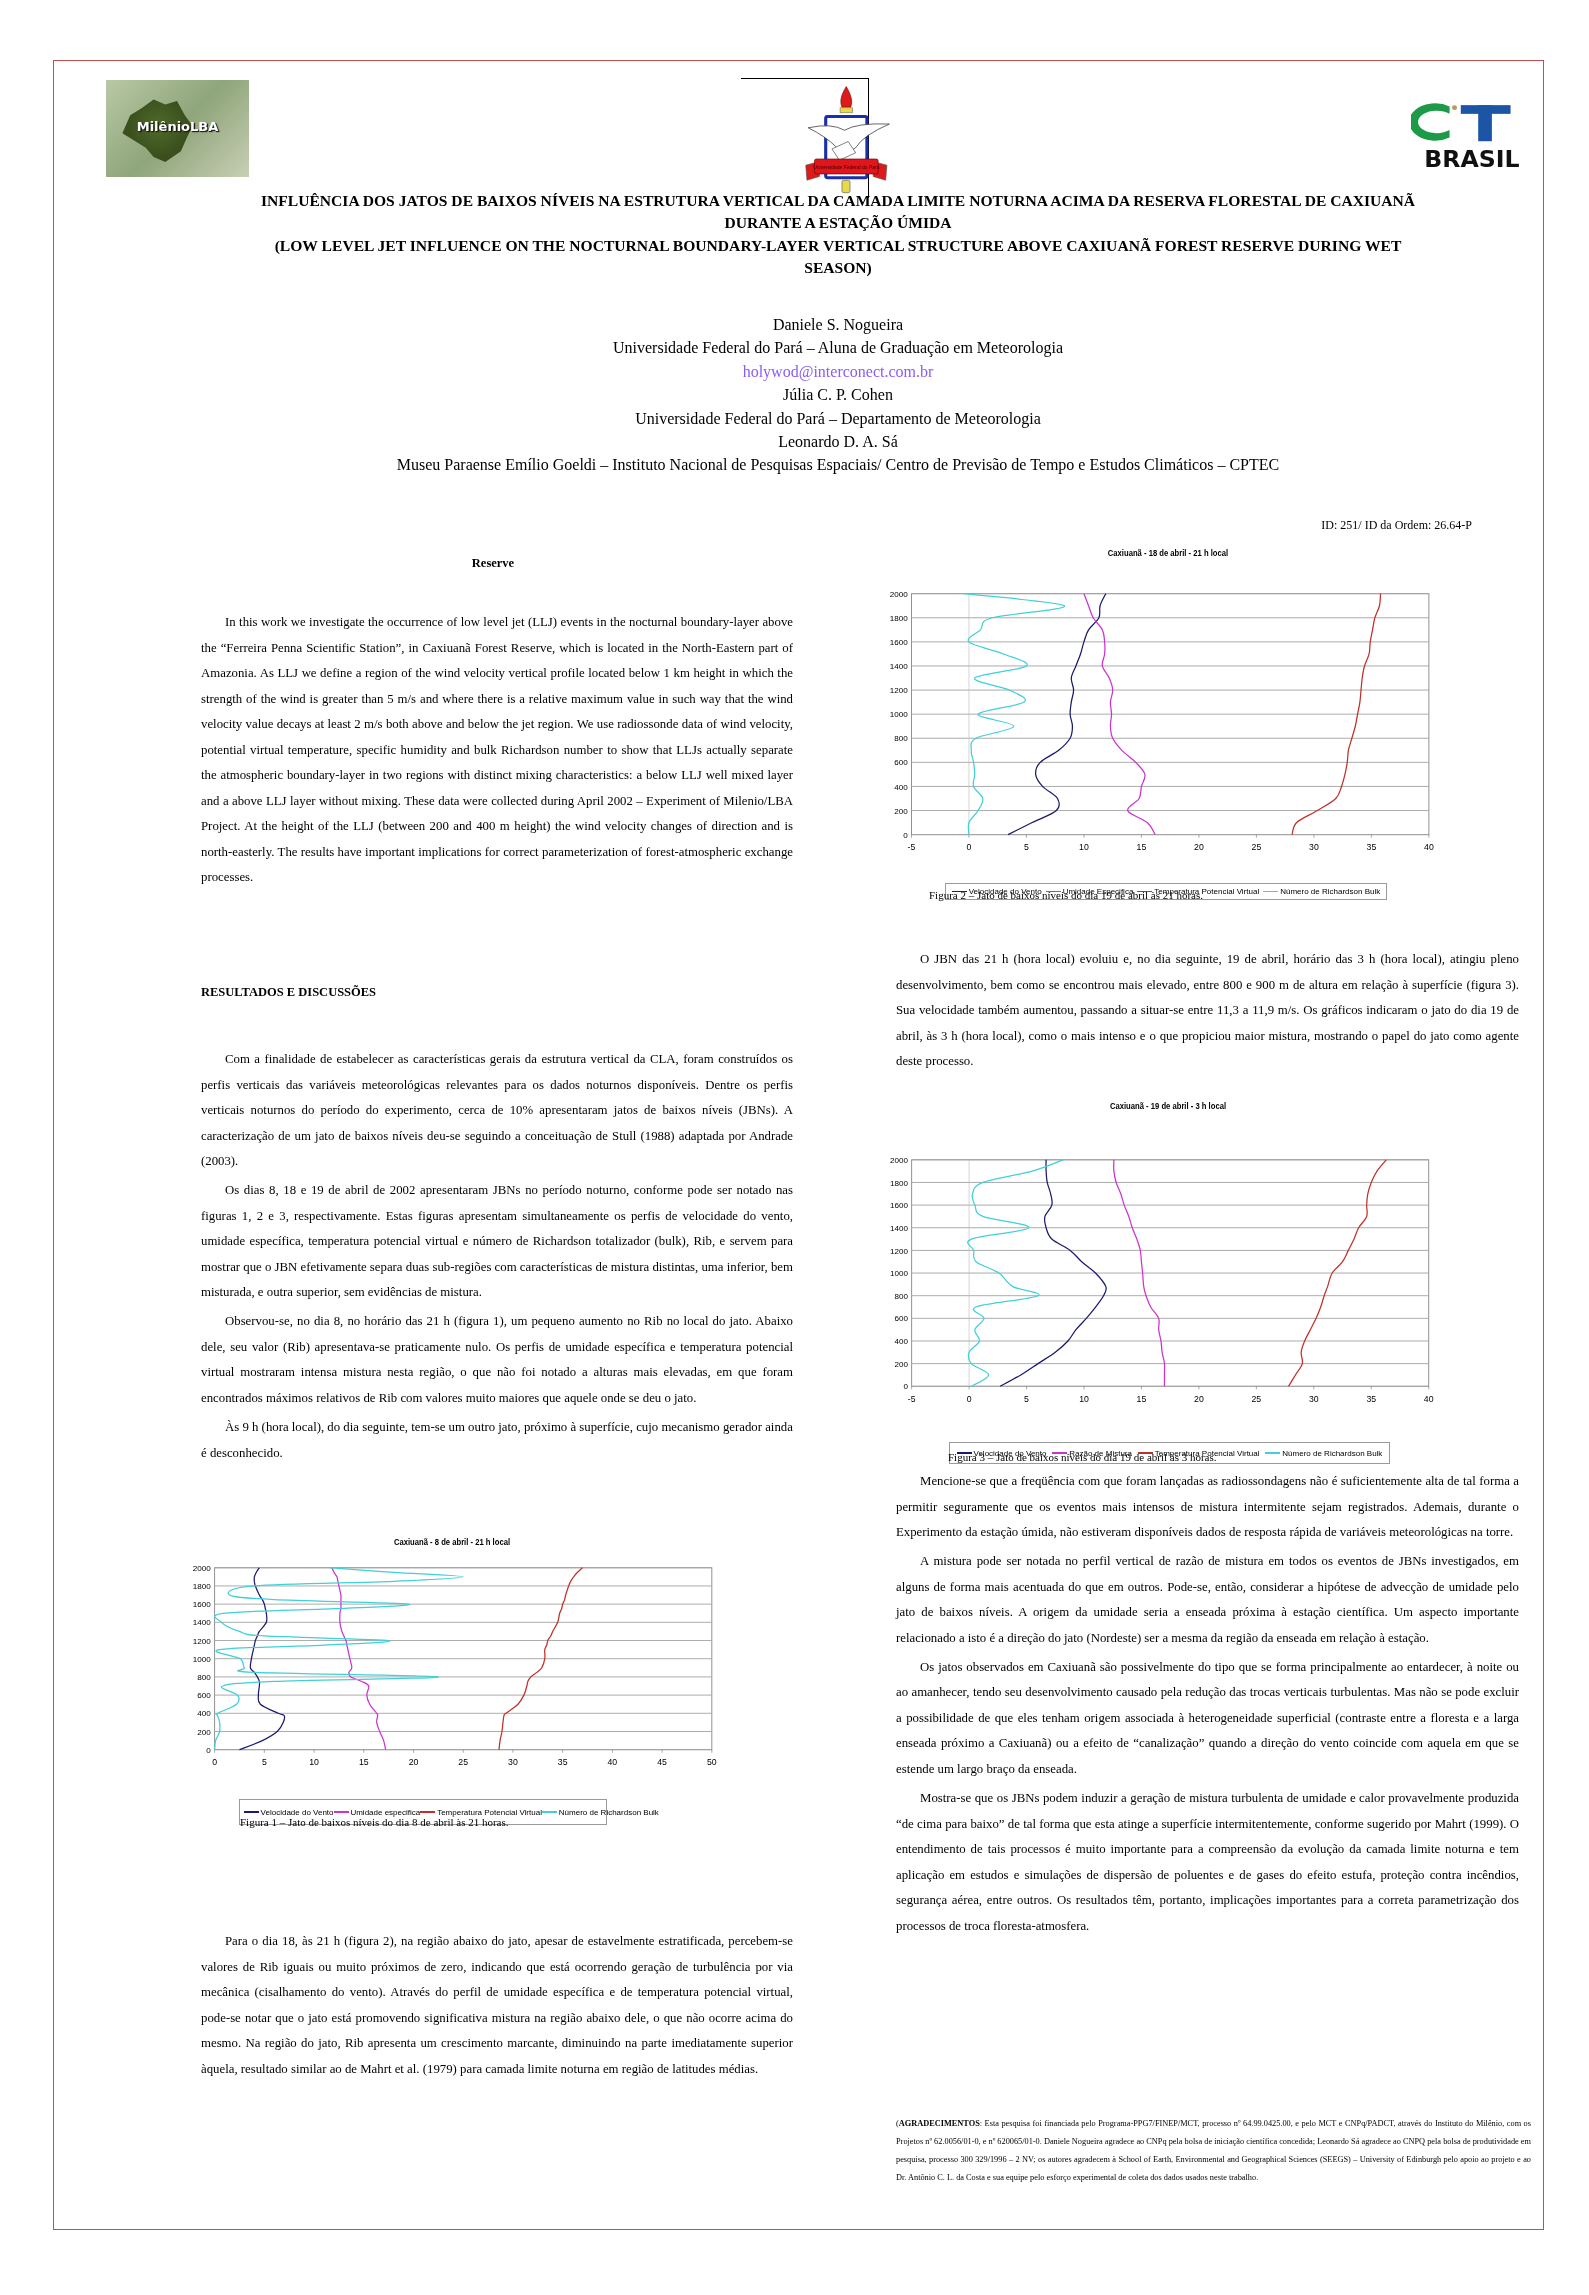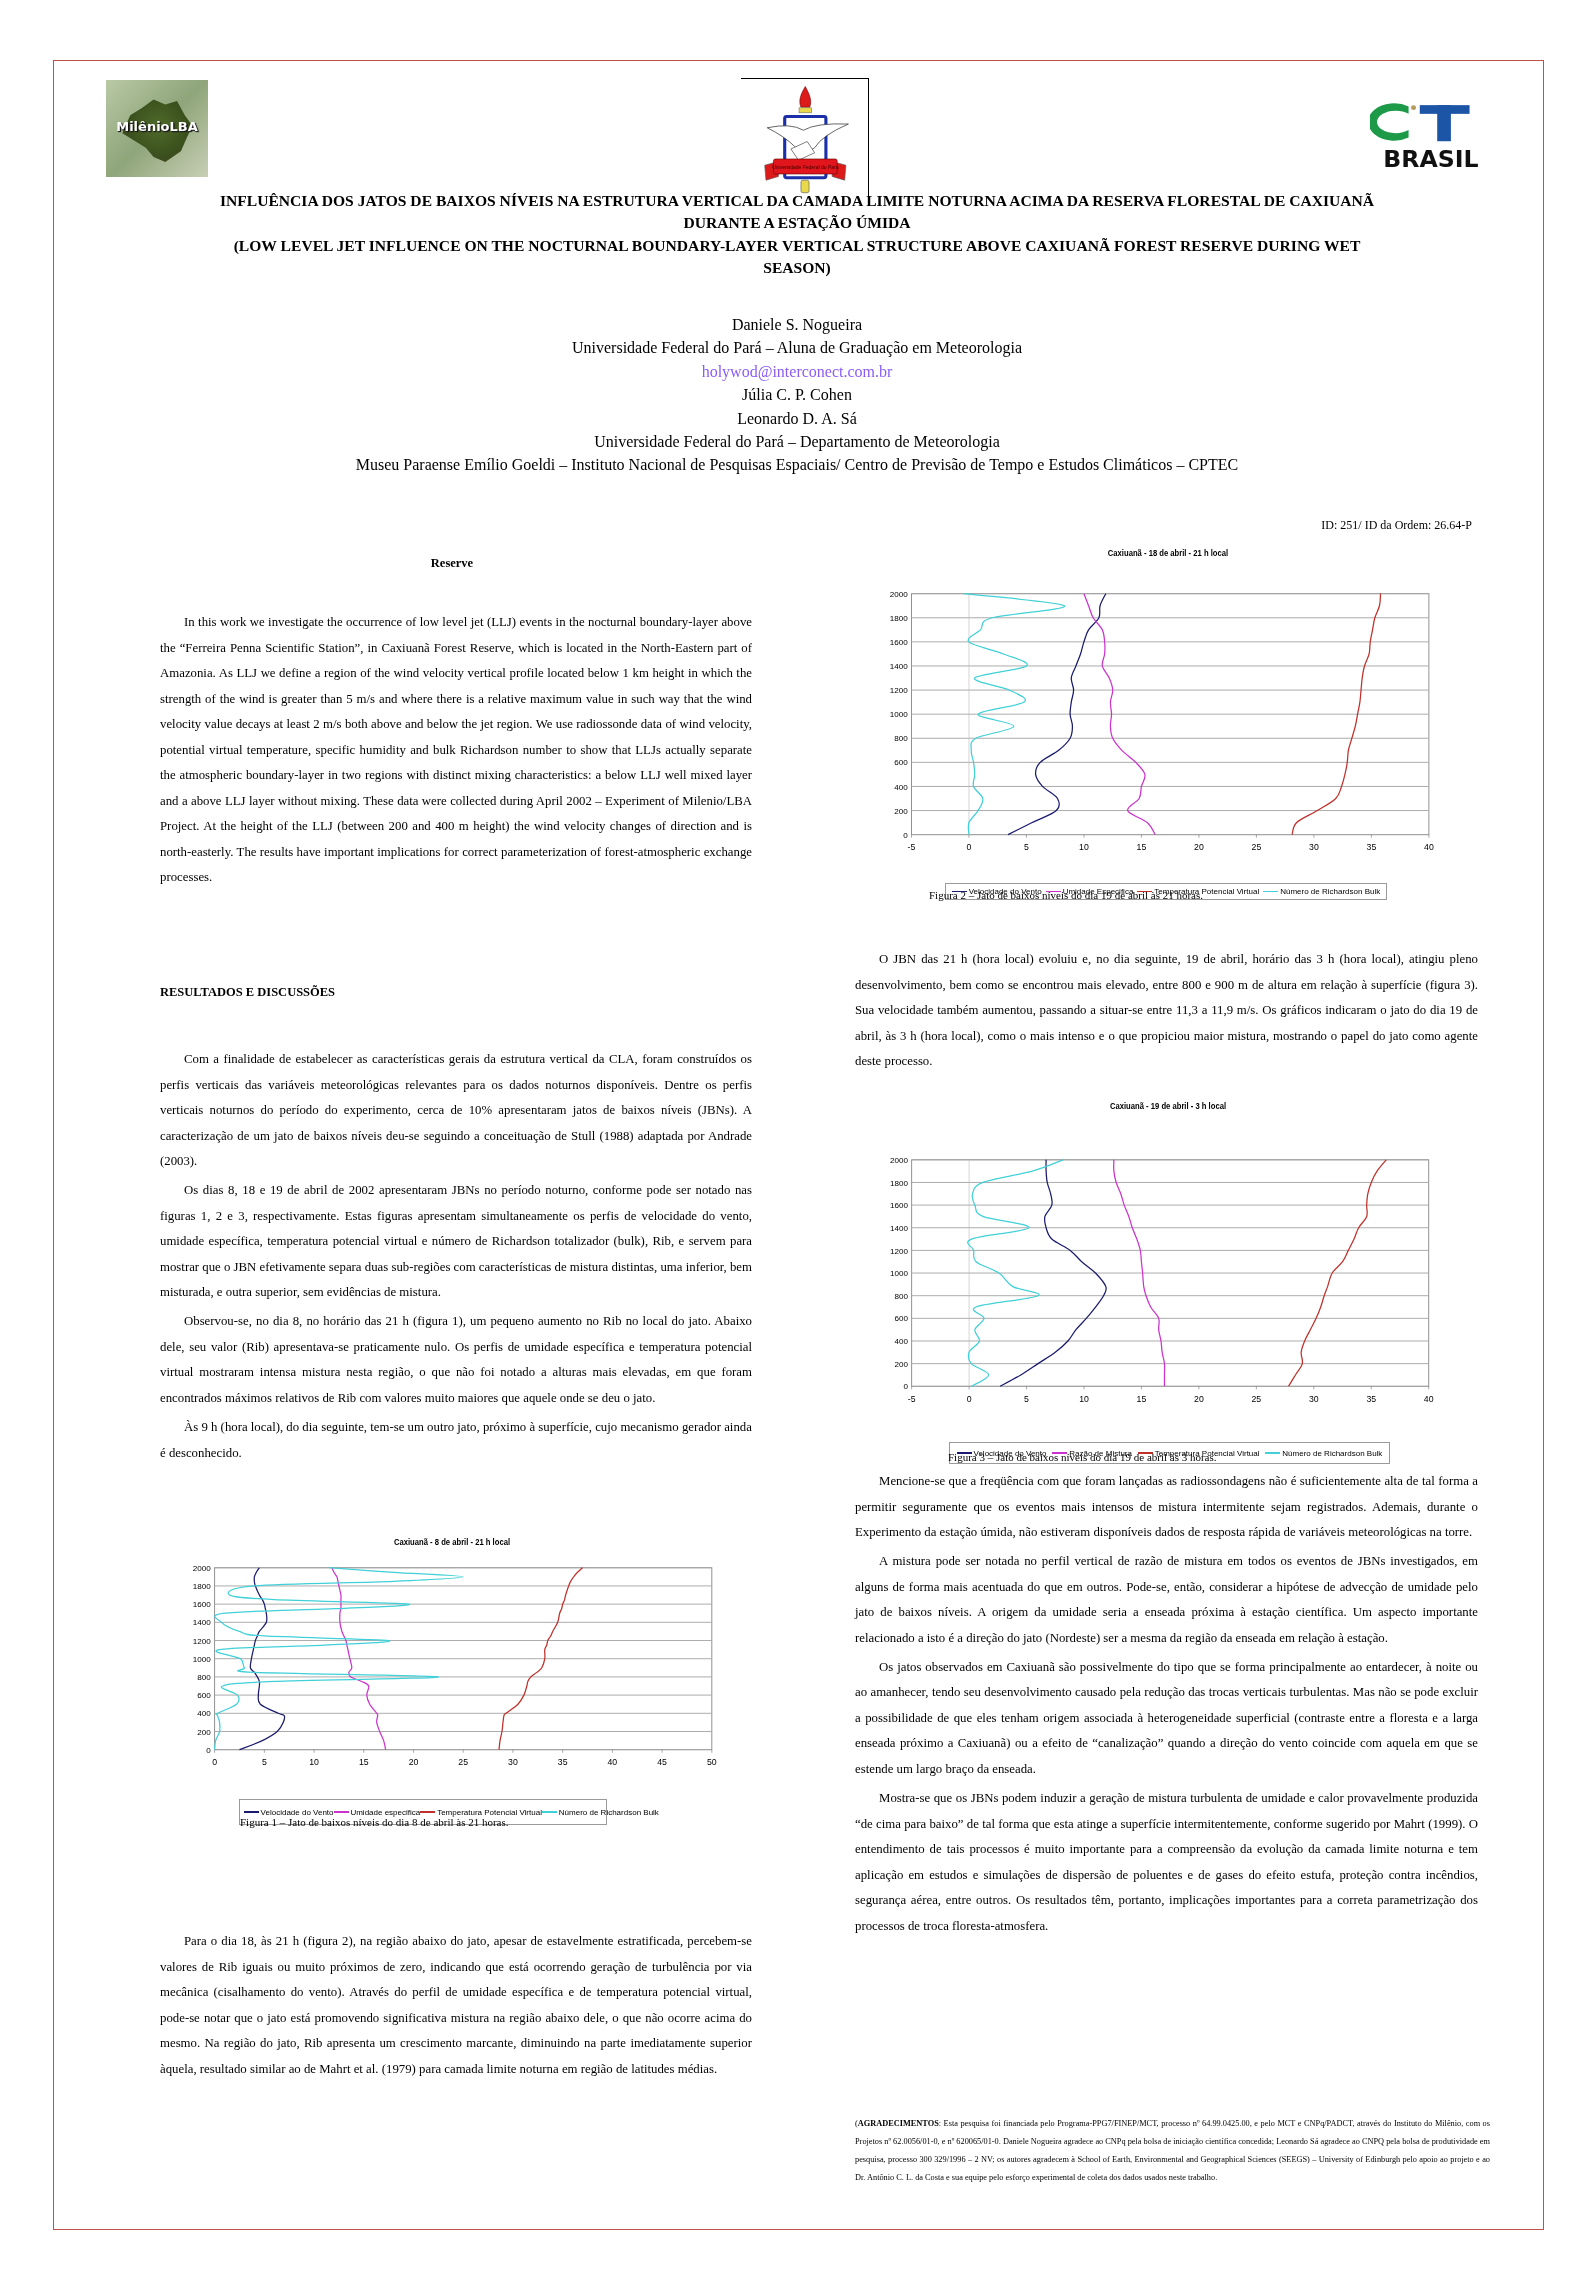--- a/index.html
+++ b/index.html
@@ -1,18 +1,18 @@
 <!DOCTYPE html>
 <html style="font-size:10px"><head>
 <meta charset="utf-8">
 <style>
   html,body{margin:0;padding:0;background:#fff;}
   body{width:1590px;height:2295px;position:relative;font-family:"Liberation Serif","DejaVu Serif",serif;color:#000;overflow:hidden;}
   .frame{position:absolute;left:53px;top:60px;width:1491px;height:2170px;border:1.2px solid #c0504d;box-sizing:border-box;}
-  .abs{position:absolute;}
+  .abs{position:absolute;padding-left:41px;}
   .logo-lba{left:106px;top:80px;width:102px;height:97px;background:linear-gradient(135deg,#b9c9a6,#8fa57a 50%,#c7cfb5);overflow:hidden;}
   .logo-lba .leaf{position:absolute;left:12.5px;top:13.7px;width:78px;height:72px;background:radial-gradient(ellipse at 50% 45%,#4f6b2a,#3a4f1d 55%,#5a3a1c);clip-path:polygon(15% 30%,30% 20%,45% 8%,60% 15%,75% 10%,85% 30%,95% 45%,88% 60%,80% 80%,60% 95%,45% 88%,35% 75%,20% 65%,5% 55%);}
   .logo-lba .txt{position:absolute;left:0;right:0;top:39px;text-align:center;font-family:"DejaVu Sans",sans-serif;font-weight:bold;font-size:13px;color:#fff;text-shadow:0.6px 0.6px 0 #222,1.2px 1.2px 1.2px #000;}
   .logo-ufpa{left:741px;top:78px;width:128px;height:120px;border-top:1.2px solid #000;border-right:1.2px solid #000;box-sizing:border-box;}
   .logo-ct{left:1370px;top:100px;width:112px;height:75px;}
   .title{left:93px;width:1408px;top:190px;text-align:center;font-weight:bold;font-size:15.6px;line-height:22.4px;}
   .authors{left:93px;width:1408px;top:313px;text-align:center;font-size:16px;line-height:23.4px;}
   .authors a{color:#8b5cf6;}
   .idline{right:118px;top:518px;font-size:12px;}
   .col{font-size:12.8px;line-height:25.5px;text-align:justify;}
@@ -69,22 +69,22 @@
   <div>DURANTE A ESTAÇÃO ÚMIDA</div>
   <div>(LOW LEVEL JET INFLUENCE ON THE NOCTURNAL BOUNDARY-LAYER VERTICAL STRUCTURE ABOVE CAXIUANÃ FOREST RESERVE DURING WET</div>
   <div>SEASON)</div>
 </div>
 
 <div class="abs authors">
   <div>Daniele S. Nogueira</div>
   <div>Universidade Federal do Pará  – Aluna de Graduação em Meteorologia</div>
   <div><a>holywod@interconect.com.br</a></div>
   <div>Júlia C. P. Cohen</div>
+  <div>Universidade Federal do Pará – Departamento de Meteorologia</div>
   <div>Leonardo D. A. Sá</div>
-  <div>Universidade Federal do Pará – Departamento de Meteorologia</div>
   <div>Museu Paraense Emílio Goeldi – Instituto Nacional de Pesquisas Espaciais/ Centro de Previsão de Tempo e Estudos Climáticos – CPTEC</div>
 </div>
 
 <div class="abs idline">ID: 251/ ID da Ordem: 26.64-P</div>
 
 <div class="abs h-abs">Reserve</div>
 <div class="abs col" style="left:160px;top:610px;width:592px;">
   <p class="ind">In this work we investigate the occurrence of low level jet (LLJ) events in the nocturnal boundary-layer above the “Ferreira Penna Scientific Station”, in Caxiuanã Forest Reserve, which is located in the North-Eastern part of Amazonia. As LLJ we define a region of the wind velocity vertical profile located below 1 km height in which the strength of the wind is greater than 5 m/s and where there is a relative maximum value in such way that the wind velocity value decays at least 2 m/s both above and below the jet region. We use radiossonde data of wind velocity, potential virtual temperature, specific humidity and bulk Richardson number to show that LLJs actually separate the atmospheric boundary-layer in two regions with distinct mixing characteristics: a below LLJ well mixed layer and a above LLJ layer without mixing. These data were collected during April 2002 – Experiment of Milenio/LBA Project. At the height of the LLJ (between 200 and 400 m height) the wind velocity changes of direction and is north-easterly. The results have important implications for correct parameterization of forest-atmospheric exchange processes.</p>
 </div>
 

